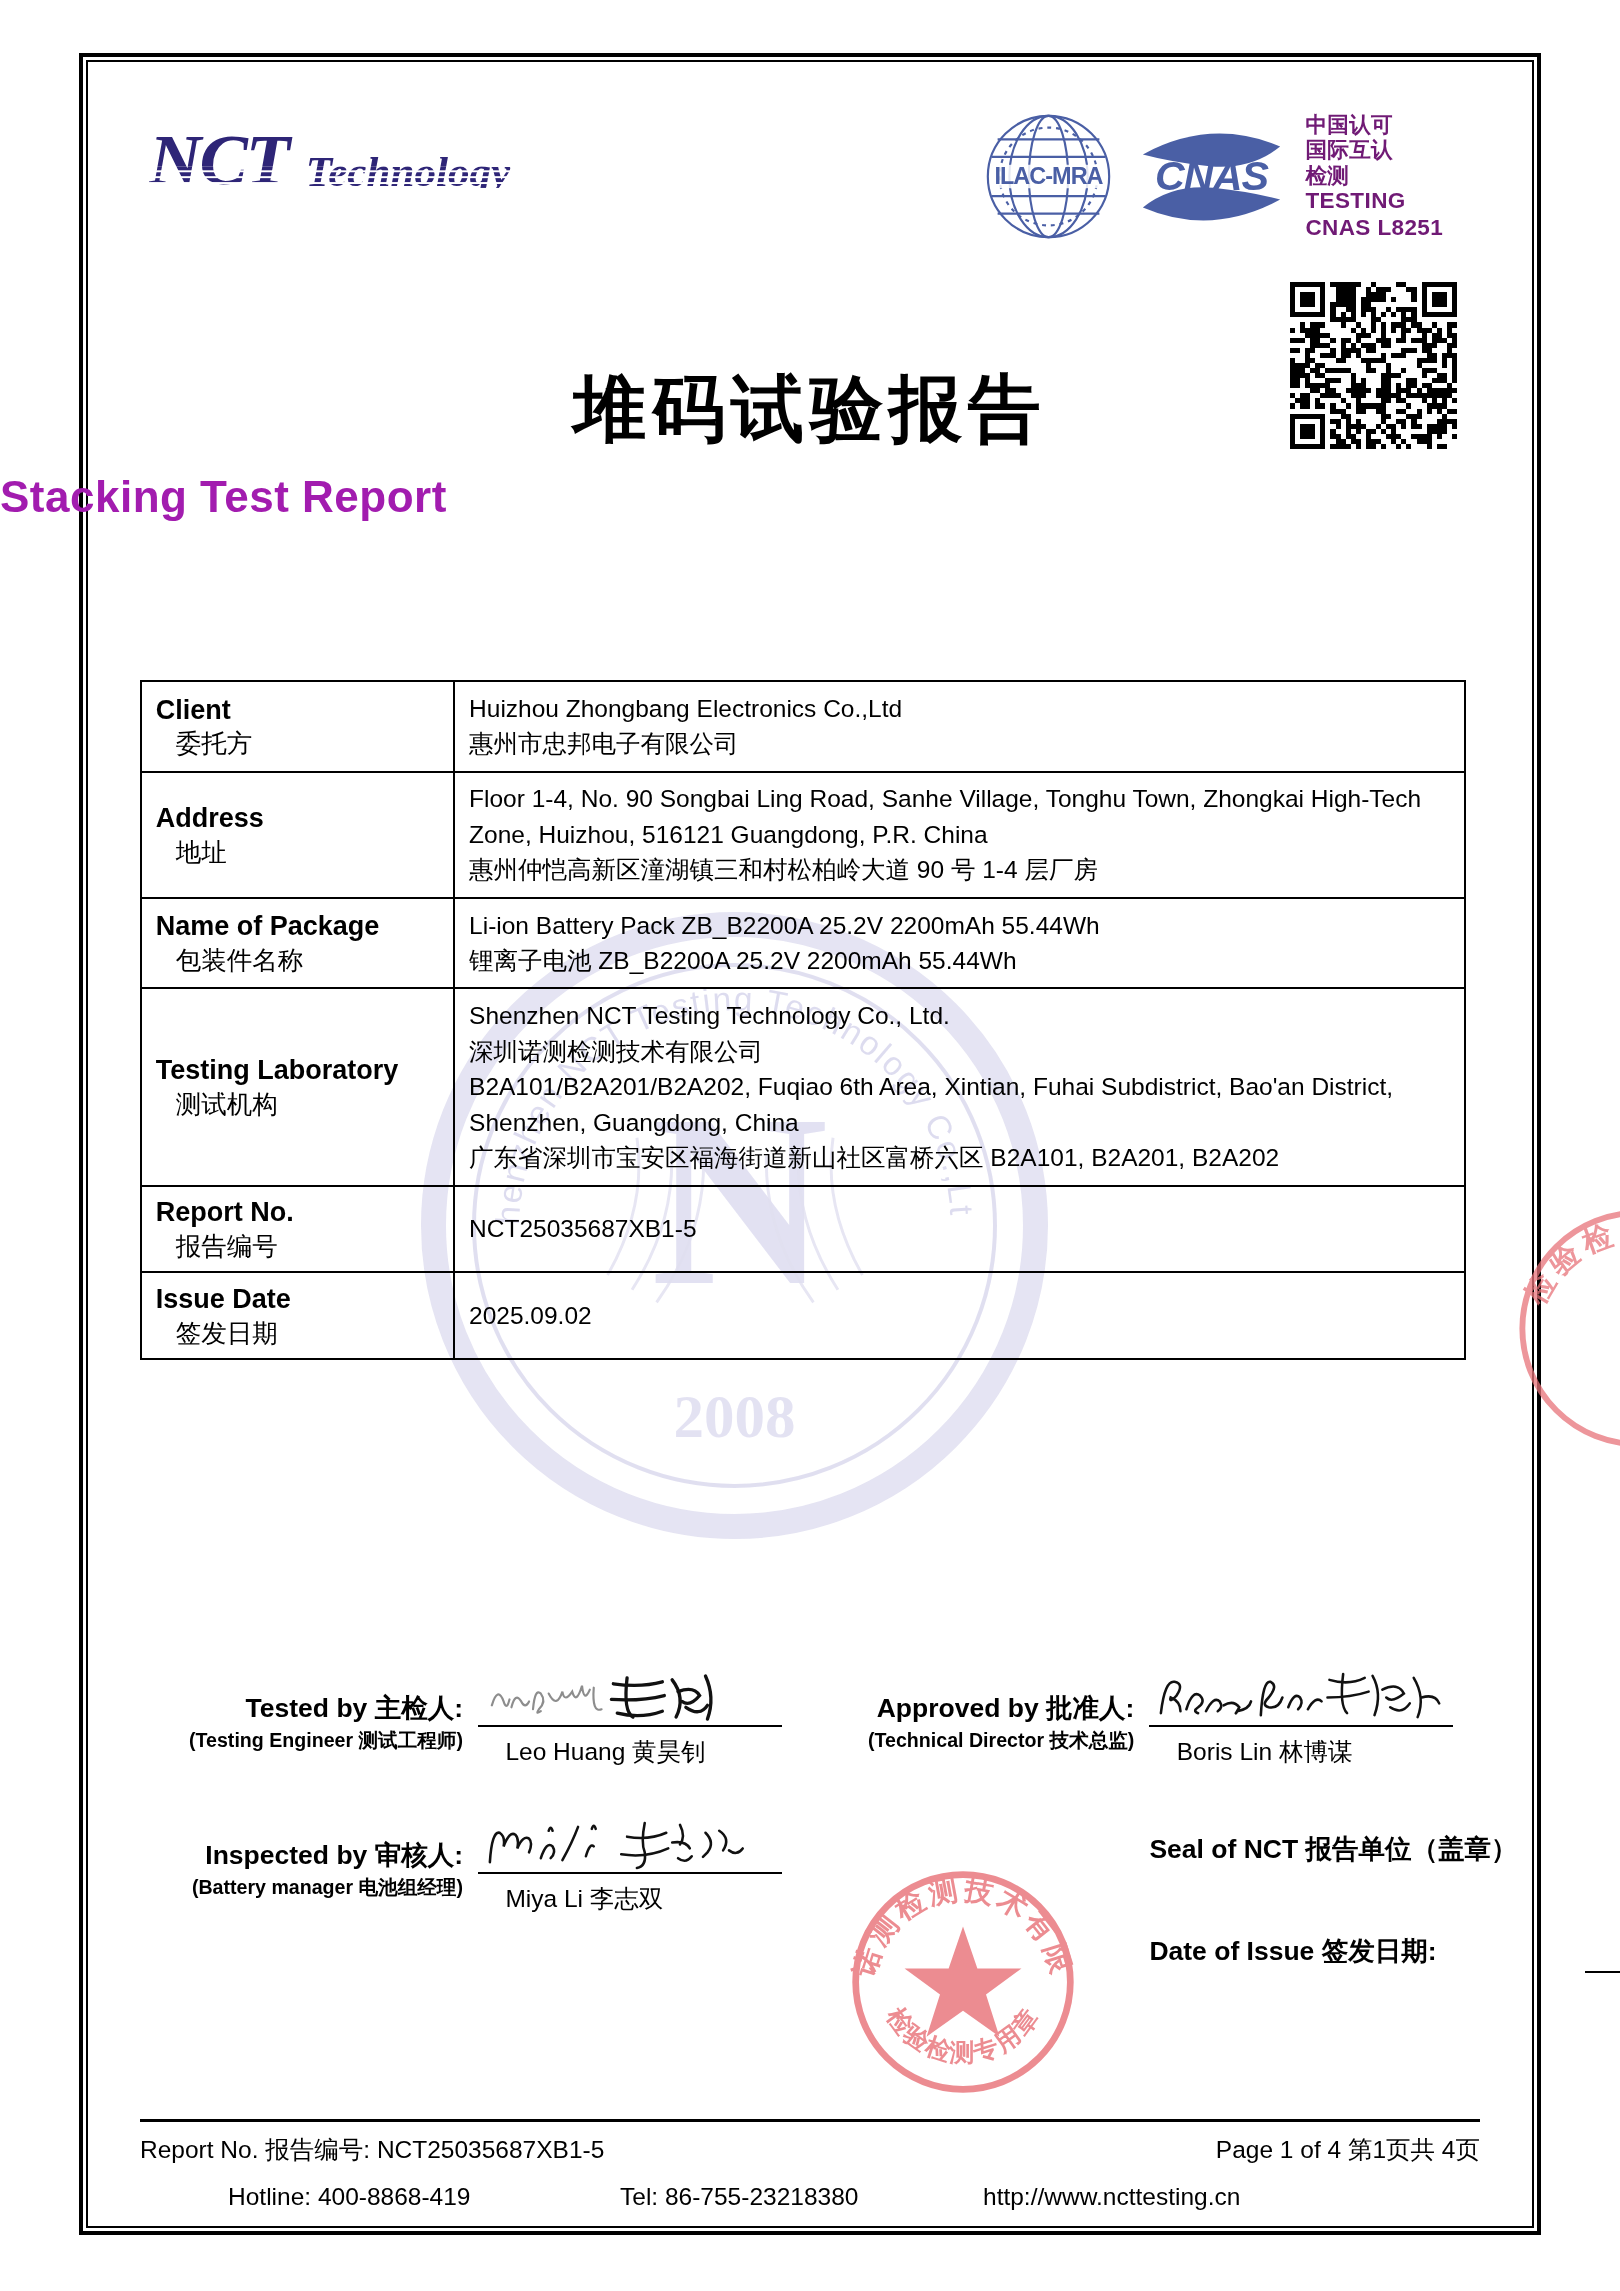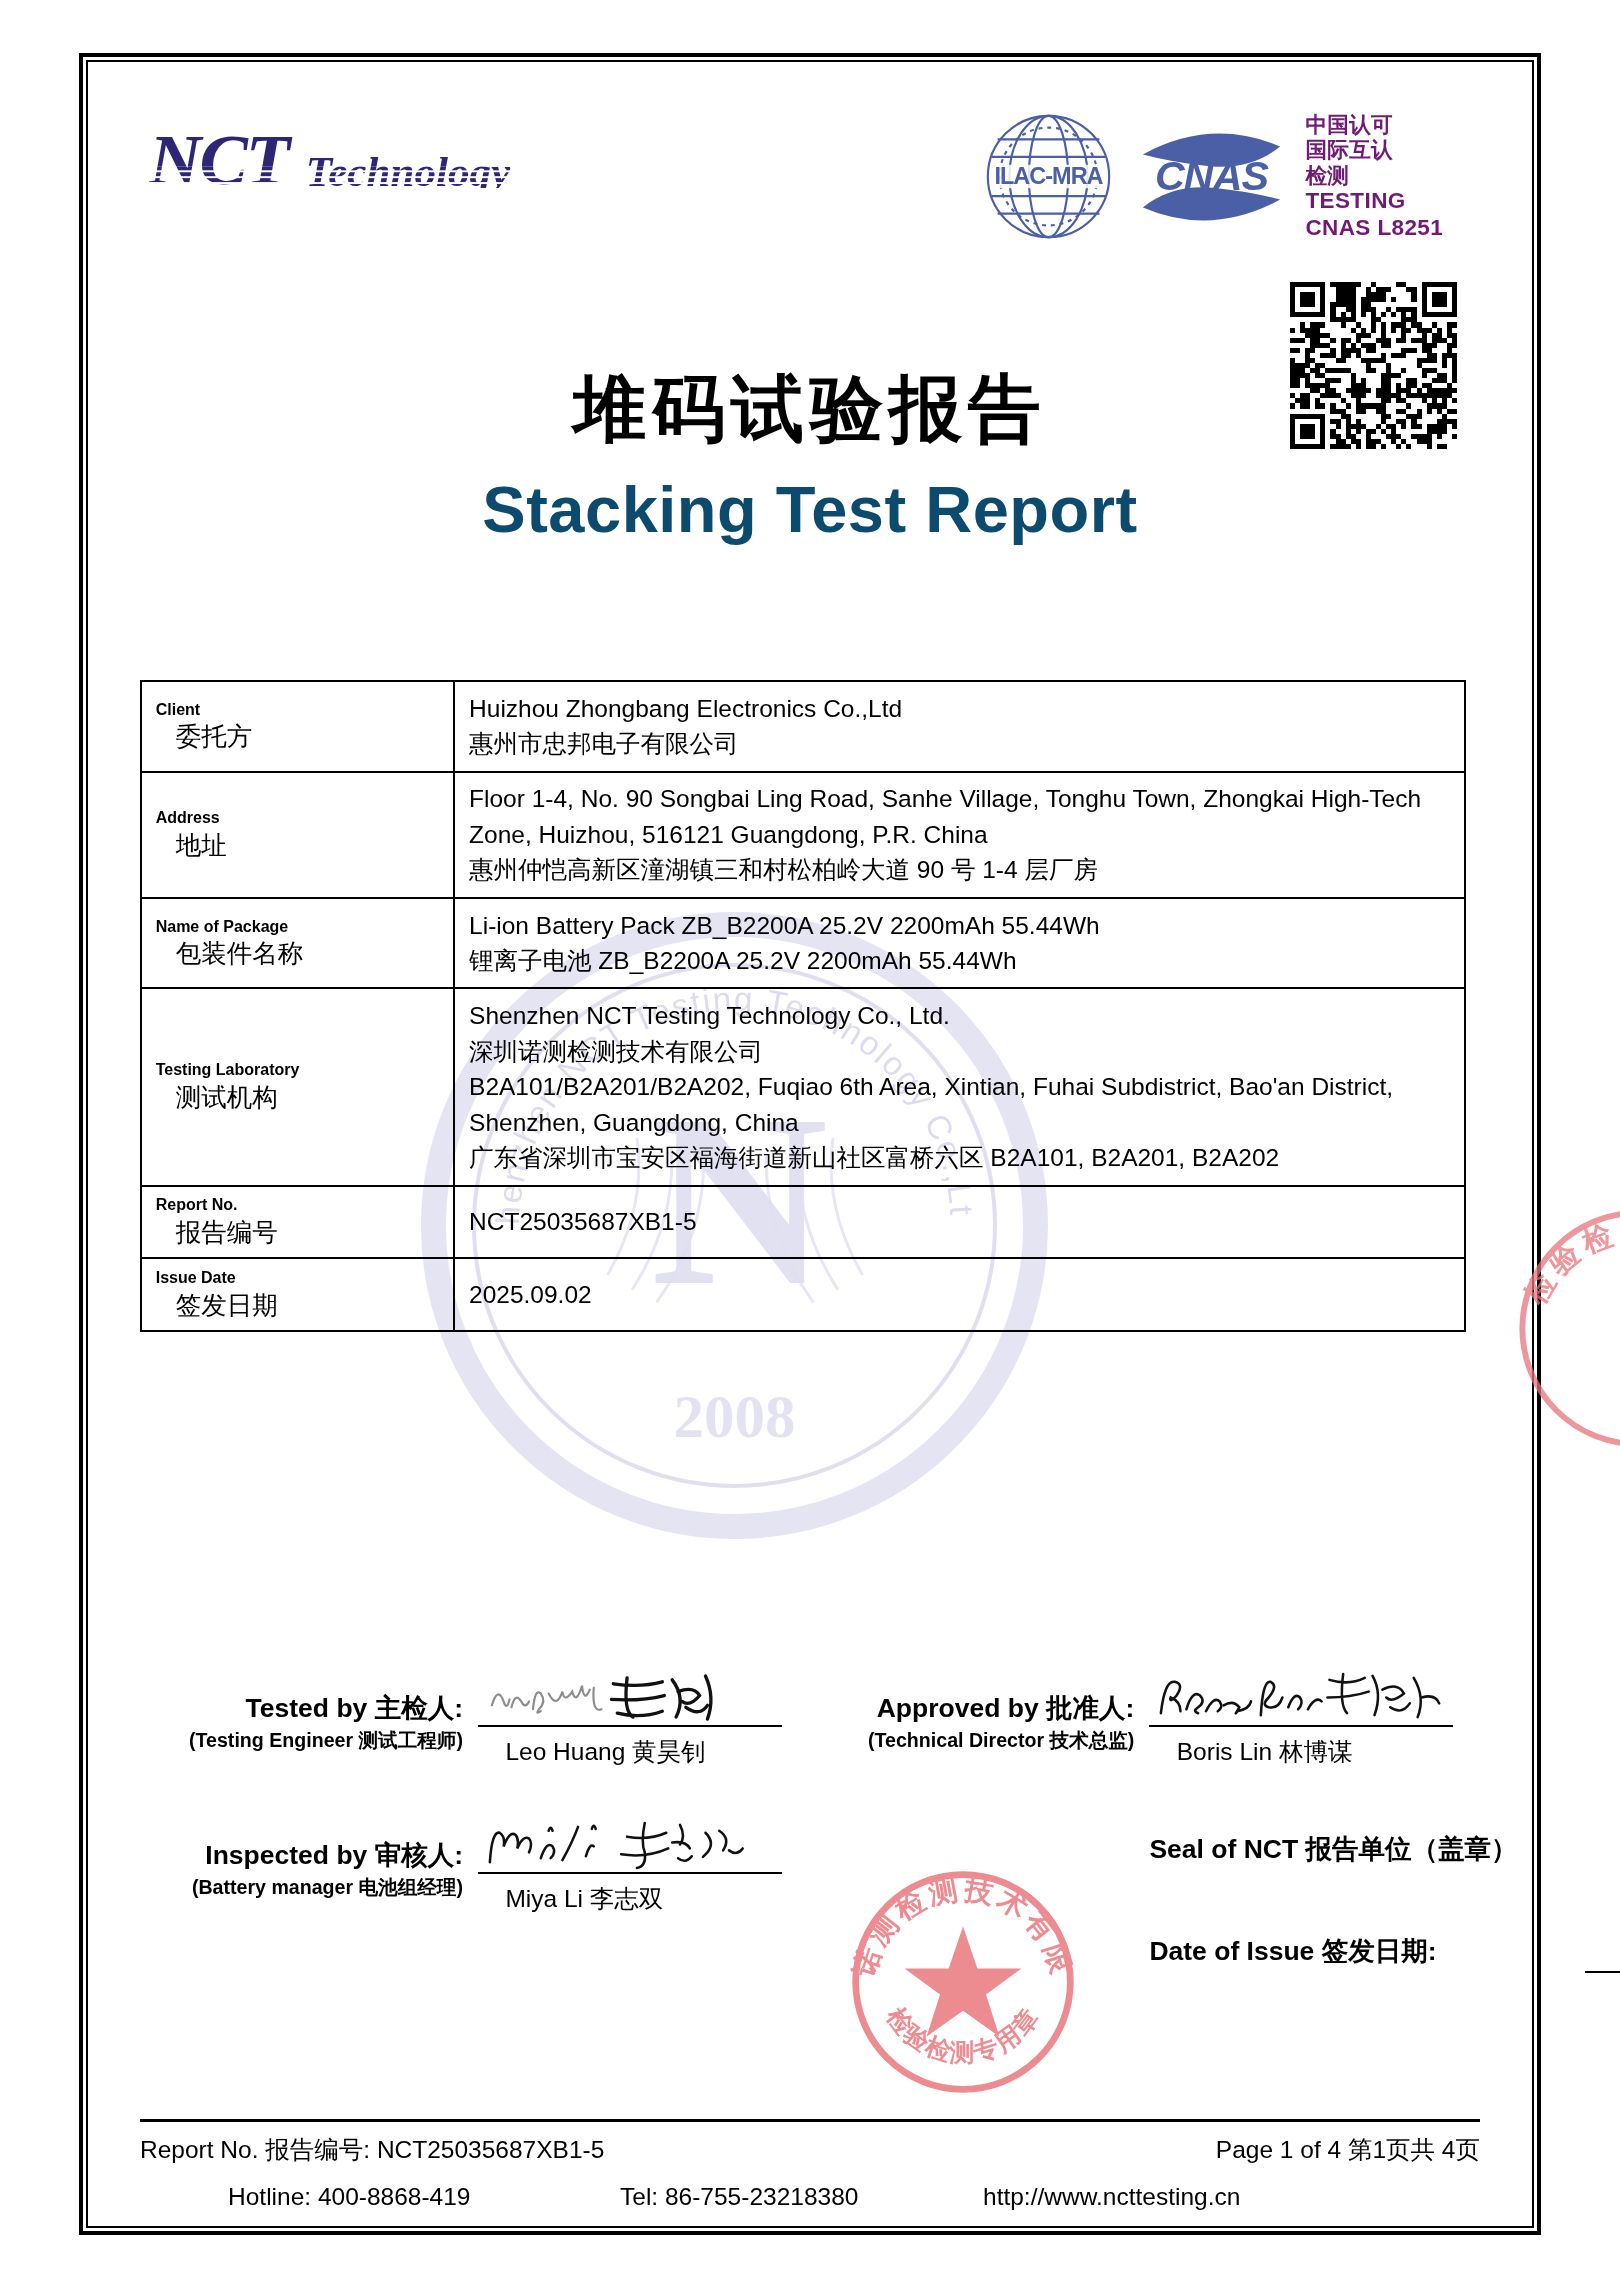--- a/index.html
+++ b/index.html
@@ -97,41 +97,41 @@
   
   .title-cn{
     position:absolute;left:0;right:0;top:361px;
     text-align:center;
     font-size:73px;font-weight:bold;letter-spacing:5.9px;
     color:#000;z-index:4;
     font-family:"DejaVu Sans","Liberation Sans",sans-serif;
   }
   .title-en{
     position:absolute;left:0;right:0;top:472px;
-    text-align:center;
-    font-size:65px;font-weight:bold;letter-spacing:0.5px;
-    color:#0c4a6e;z-index:4;
+    text-align:left;
+    font-size:44px;font-weight:bold;letter-spacing:0.5px;
+    color:#a21caf;z-index:4;
   }
 
   
   .info-table{
     position:absolute;left:140px;top:680px;width:1326px;
     border-collapse:collapse;
     z-index:3;
     background:transparent;
     table-layout:fixed;
   }
   .info-table td{
     border:2px solid #000;
     vertical-align:middle;
     padding:8.8px 13.7px;
     background:transparent;
   }
   .info-table td.lab{width:284px;}
-  .lab .en{font-size:16px;font-weight:bold;line-height:1.28;}
+  .lab .en{font-size:27px;font-weight:bold;line-height:1.28;}
   .lab .cn{font-size:25.5px;line-height:1.28;margin-left:20px;}
   .val{font-size:24.5px;line-height:1.45;}
   .val .cn{font-size:24.5px;}
   .concl{padding:13.7px 13.7px 15.7px 13.7px;}
   .concl .l1{font-size:26.5px;font-weight:bold;margin-bottom:13.7px;}
   .concl .l2{font-size:26.5px;font-weight:bold;}
 
   
   .sig{
     position:absolute;left:140px;top:1666px;width:1333px;

